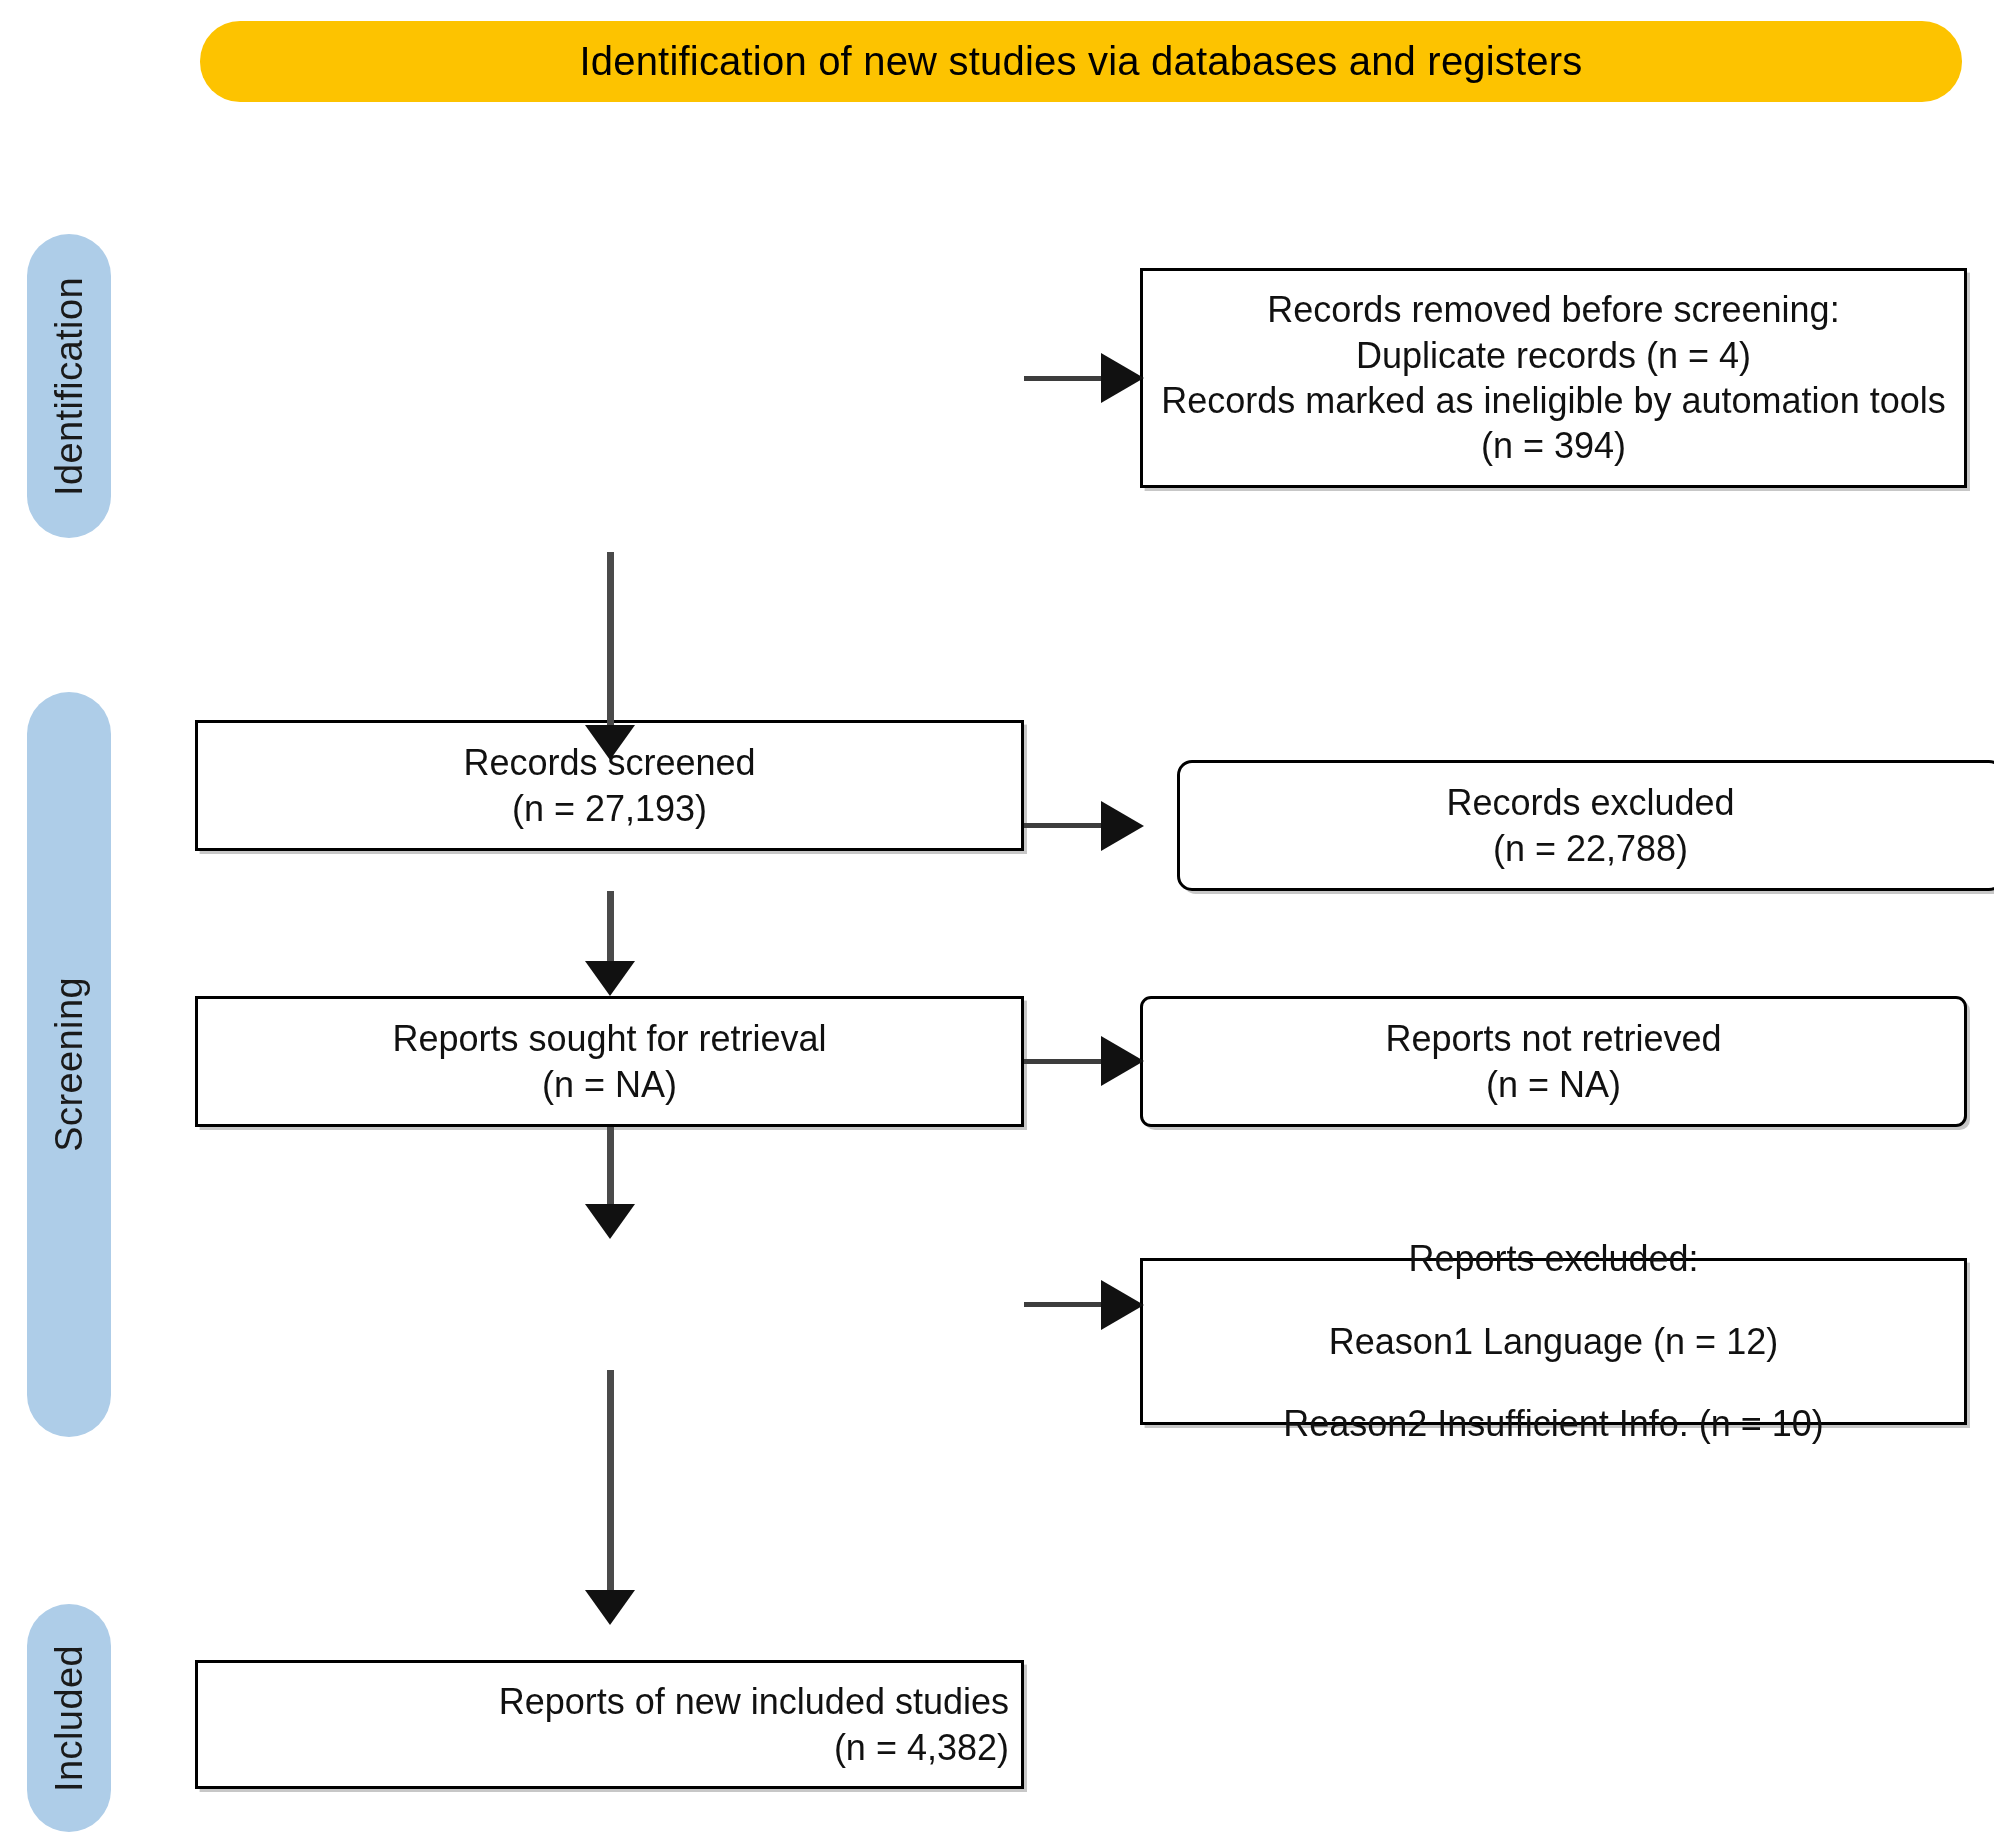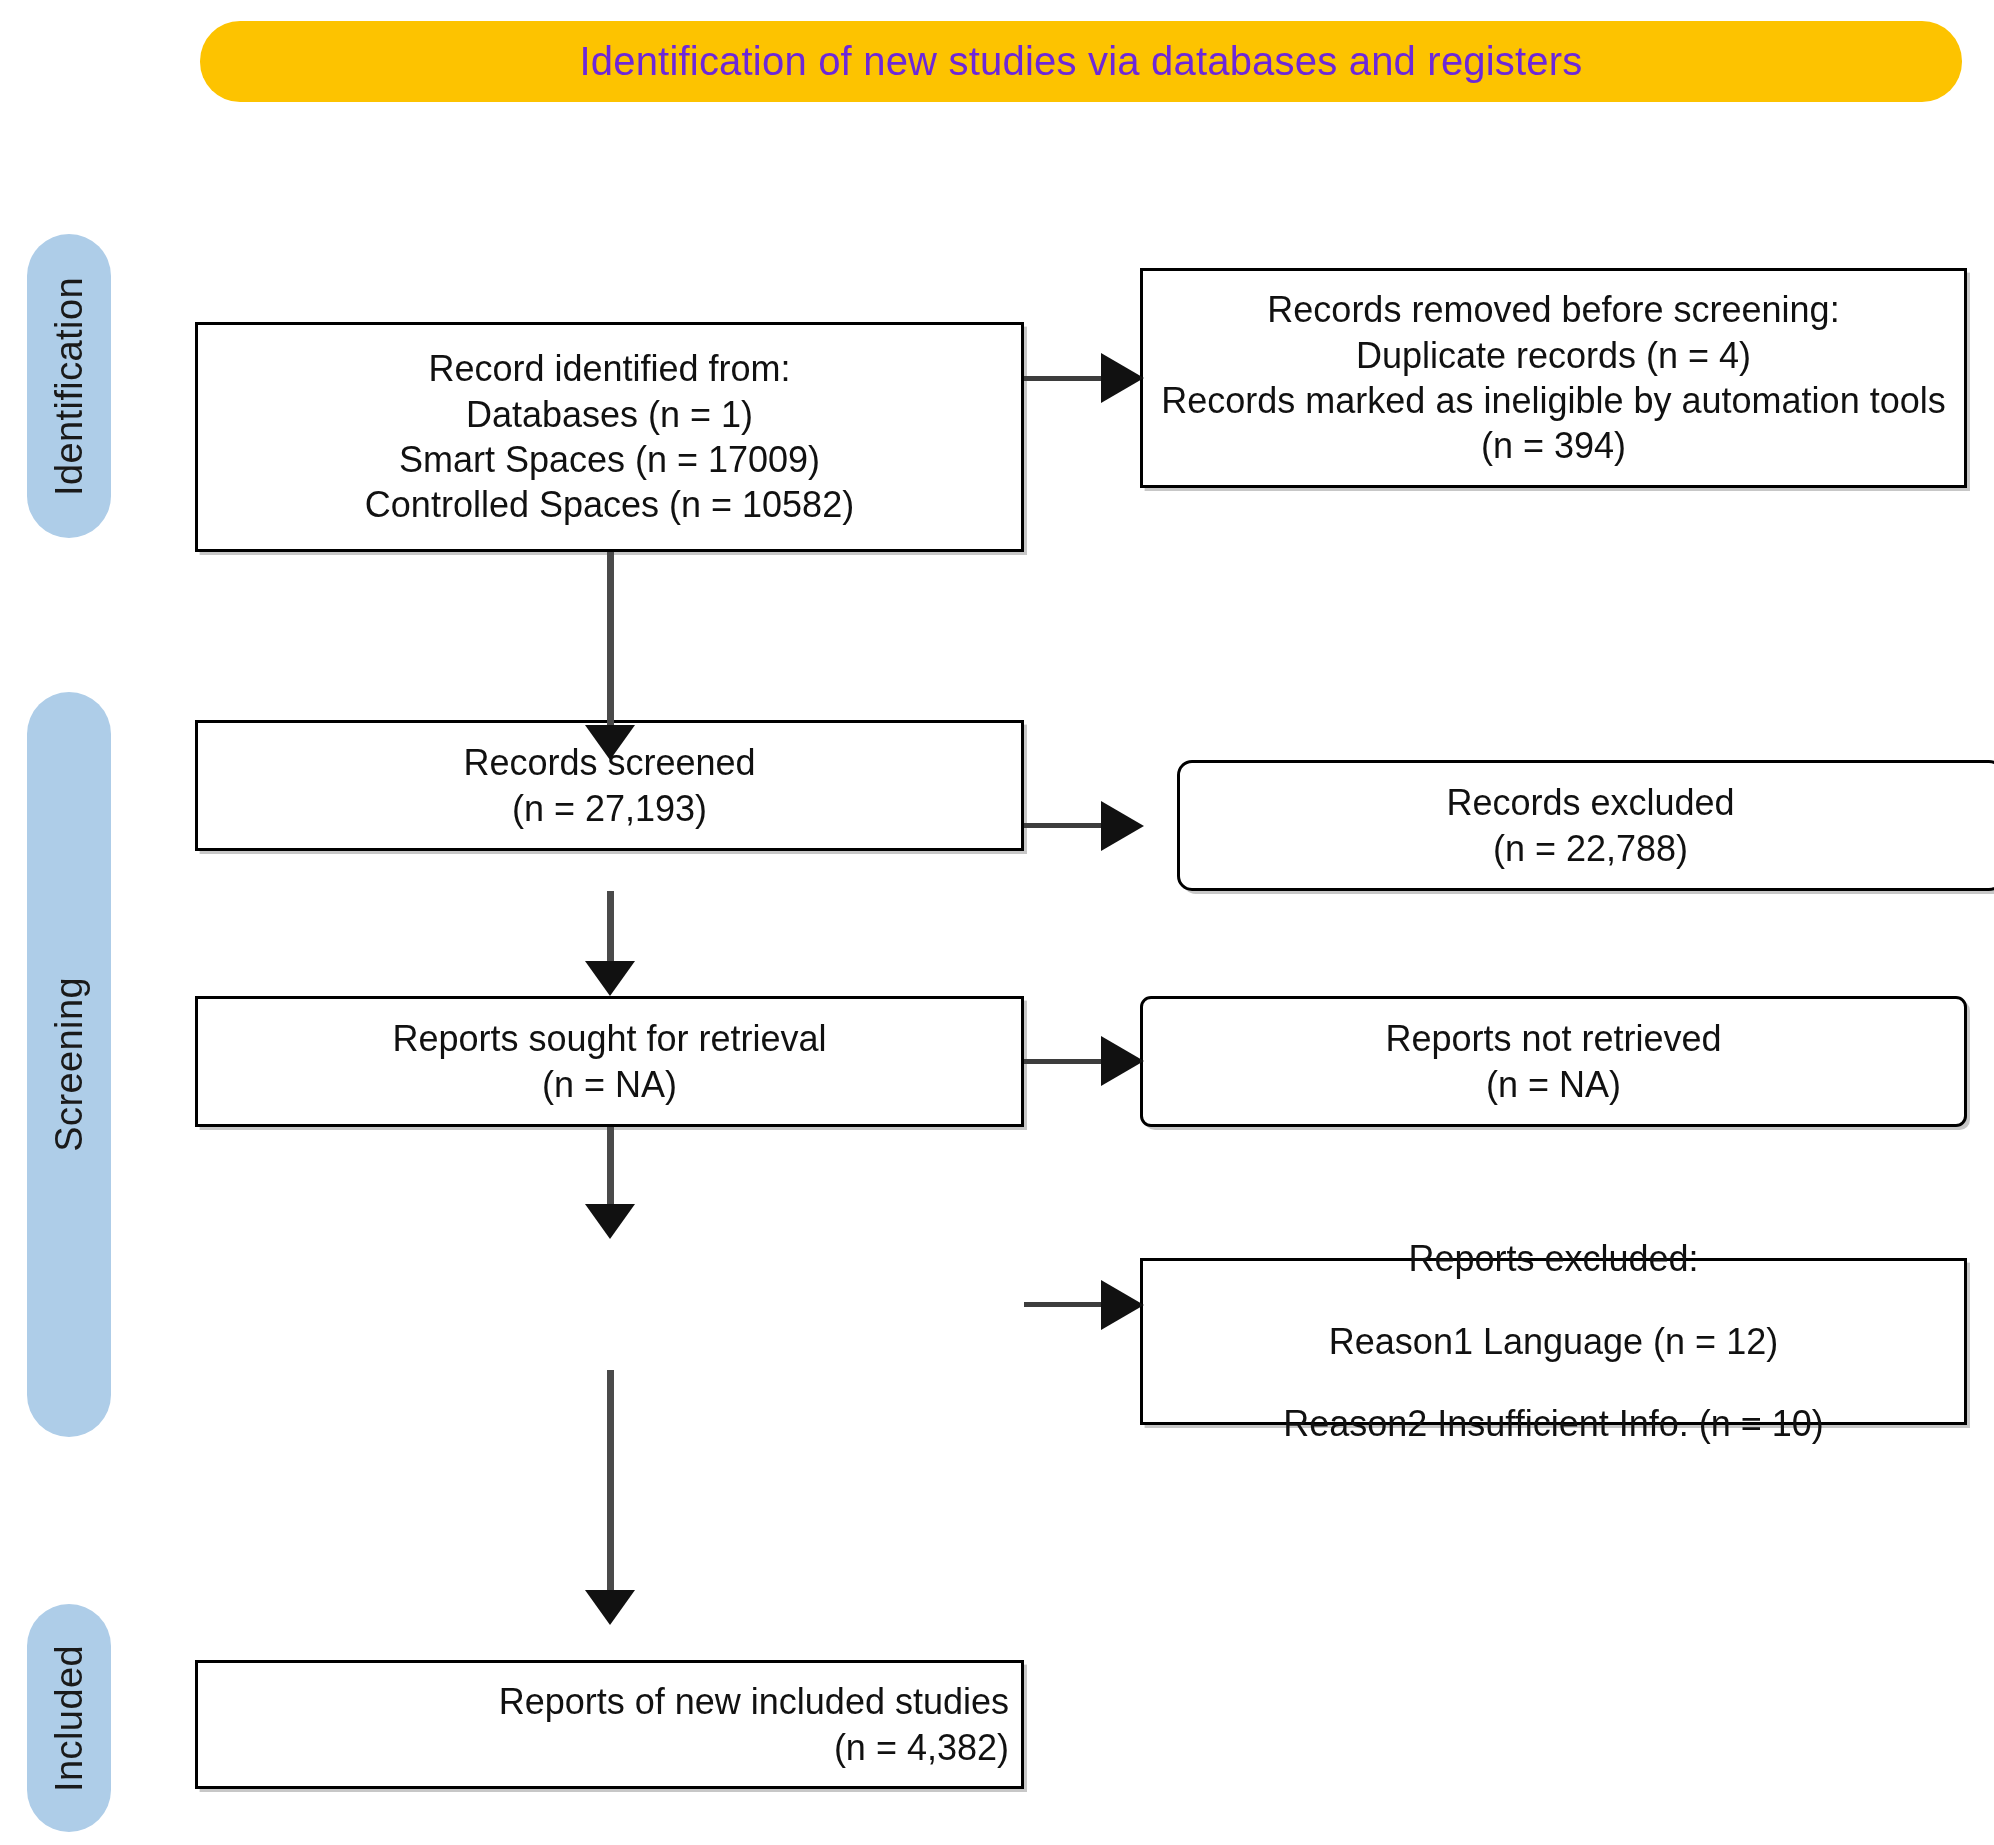--- a/index.html
+++ b/index.html
@@ -27,21 +27,21 @@
     width: 1762px;
     height: 81px;
     background: #FDC300;
     border-radius: 40px;
     display: flex;
     align-items: center;
     justify-content: center;
   }
   .banner-text {
     font-size: 40px;
-    color: #6d28d9;
+    color: #000000;
     letter-spacing: 0.2px;
     text-align: center;
   }
 
   
   .stage-pill {
     position: absolute;
     left: 27px;
     width: 84px;
     background: #AECDE8;
@@ -160,26 +160,20 @@
   <div class="stage-pill" id="pill-identification">
     <span class="stage-label">Identification</span>
   </div>
   <div class="stage-pill" id="pill-screening">
     <span class="stage-label">Screening</span>
   </div>
   <div class="stage-pill" id="pill-included">
     <span class="stage-label">Included</span>
   </div>
 
-  <div class="fbox" id="box-identified">
-    <div class="line">Record identified from:</div>
-    <div class="line">Databases (n = 1)</div>
-    <div class="line">Smart Spaces (n = 17009)</div>
-    <div class="line">Controlled Spaces (n = 10582)</div>
-  </div>
 
   <div class="fbox" id="box-screened">
     <div class="line">Records screened</div>
     <div class="line">(n = 27,193)</div>
   </div>
 
   <div class="fbox" id="box-sought">
     <div class="line">Reports sought for retrieval</div>
     <div class="line">(n = NA)</div>
   </div>

